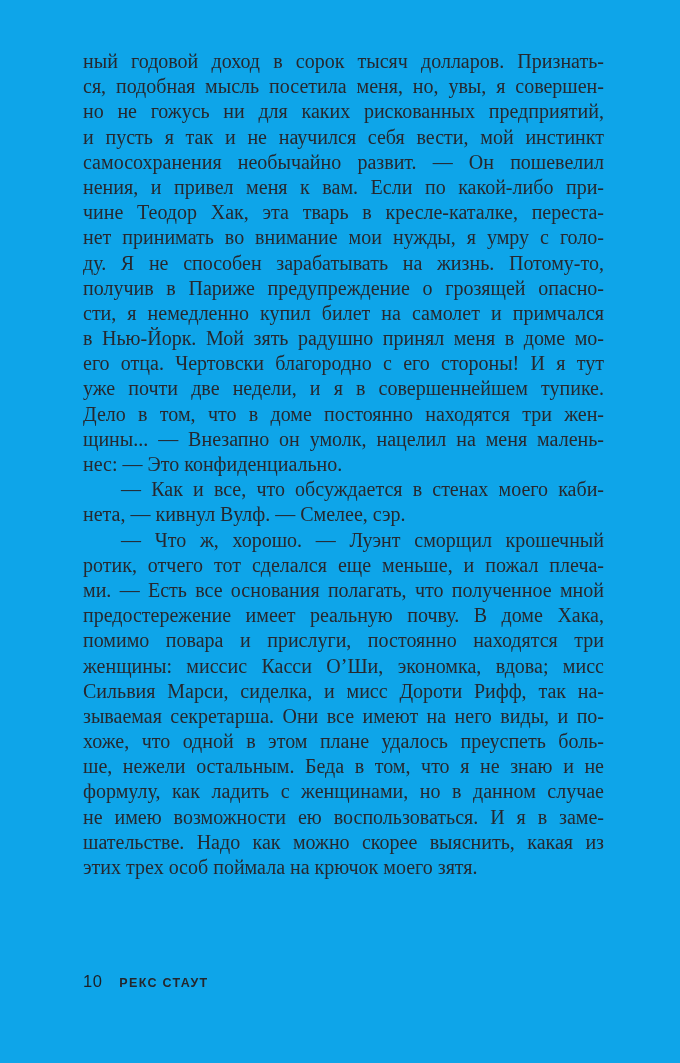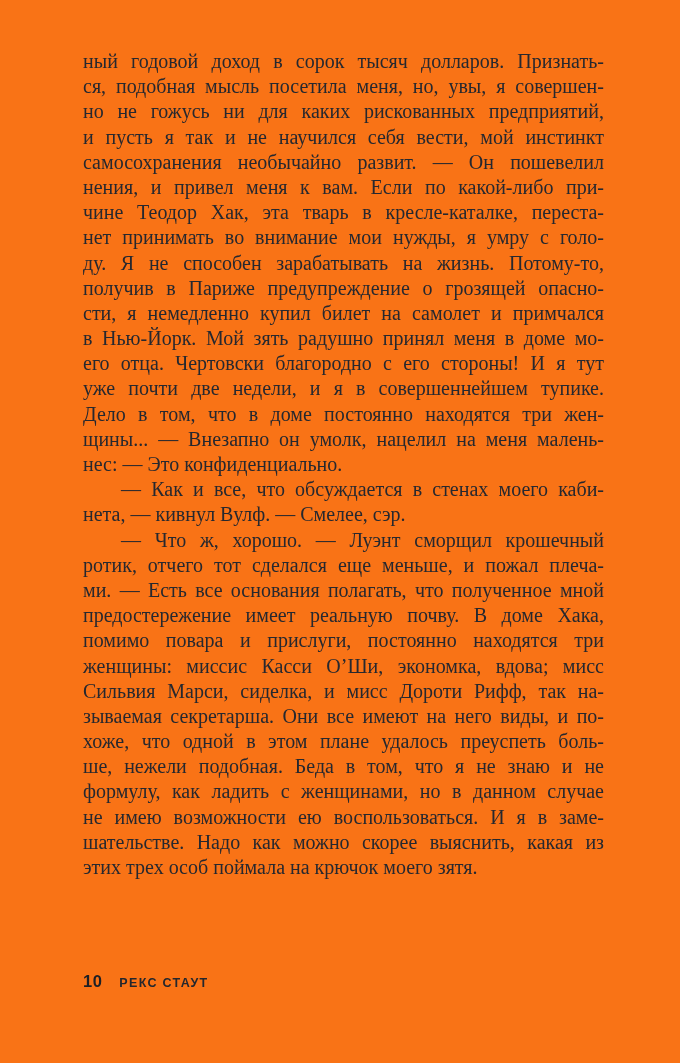--- a/index.html
+++ b/index.html
@@ -8,21 +8,21 @@
   }
   body {
     width: 680px;
     height: 1063px;
     font-family: "Liberation Serif", "DejaVu Serif", serif;
   }
   .page {
     position: relative;
     width: 680px;
     height: 1063px;
-    background: #f97316;
+    background: #0ea5e9;
     overflow: hidden;
   }
   .text-block {
     position: absolute;
     left: 83px;
     top: 49px;
     width: 521px;
   }
   .text-line {
     font-family: "Liberation Serif", "DejaVu Serif", serif;
@@ -44,21 +44,21 @@
   .footer {
     position: absolute;
     left: 83px;
     top: 972px;
     display: flex;
     align-items: baseline;
     gap: 17px;
   }
   .page-number {
     font-family: "Liberation Sans", "DejaVu Sans", sans-serif;
-    font-weight: bold;
+    font-weight: normal;
     font-size: 16.5px;
     line-height: 18px;
     color: #1d2026;
     letter-spacing: 0.5px;
   }
   .book-author {
     font-family: "Liberation Sans", "DejaVu Sans", sans-serif;
     font-weight: bold;
     font-size: 12.5px;
     line-height: 14px;
@@ -94,21 +94,21 @@
       <div class="text-line para-end">нета, — кивнул Вулф. — Смелее, сэр.</div>
       <div class="text-line indent">— Что ж, хорошо. — Луэнт сморщил крошечный</div>
       <div class="text-line">ротик, отчего тот сделался еще меньше, и пожал плеча-</div>
       <div class="text-line">ми. — Есть все основания полагать, что полученное мной</div>
       <div class="text-line">предостережение имеет реальную почву. В доме Хака,</div>
       <div class="text-line">помимо повара и прислуги, постоянно находятся три</div>
       <div class="text-line">женщины: миссис Касси О’Ши, экономка, вдова; мисс</div>
       <div class="text-line">Сильвия Марси, сиделка, и мисс Дороти Рифф, так на-</div>
       <div class="text-line">зываемая секретарша. Они все имеют на него виды, и по-</div>
       <div class="text-line">хоже, что одной в этом плане удалось преуспеть боль-</div>
-      <div class="text-line">ше, нежели подобная. Беда в том, что я не знаю и не</div>
+      <div class="text-line">ше, нежели остальным. Беда в том, что я не знаю и не</div>
       <div class="text-line">формулу, как ладить с женщинами, но в данном случае</div>
       <div class="text-line">не имею возможности ею воспользоваться. И я в заме-</div>
       <div class="text-line">шательстве. Надо как можно скорее выяснить, какая из</div>
       <div class="text-line para-end">этих трех особ поймала на крючок моего зятя.</div>
     </div>
 
   <div class="footer">
     <span class="page-number">10</span>
     <span class="book-author">РЕКС СТАУТ</span>
   </div>

